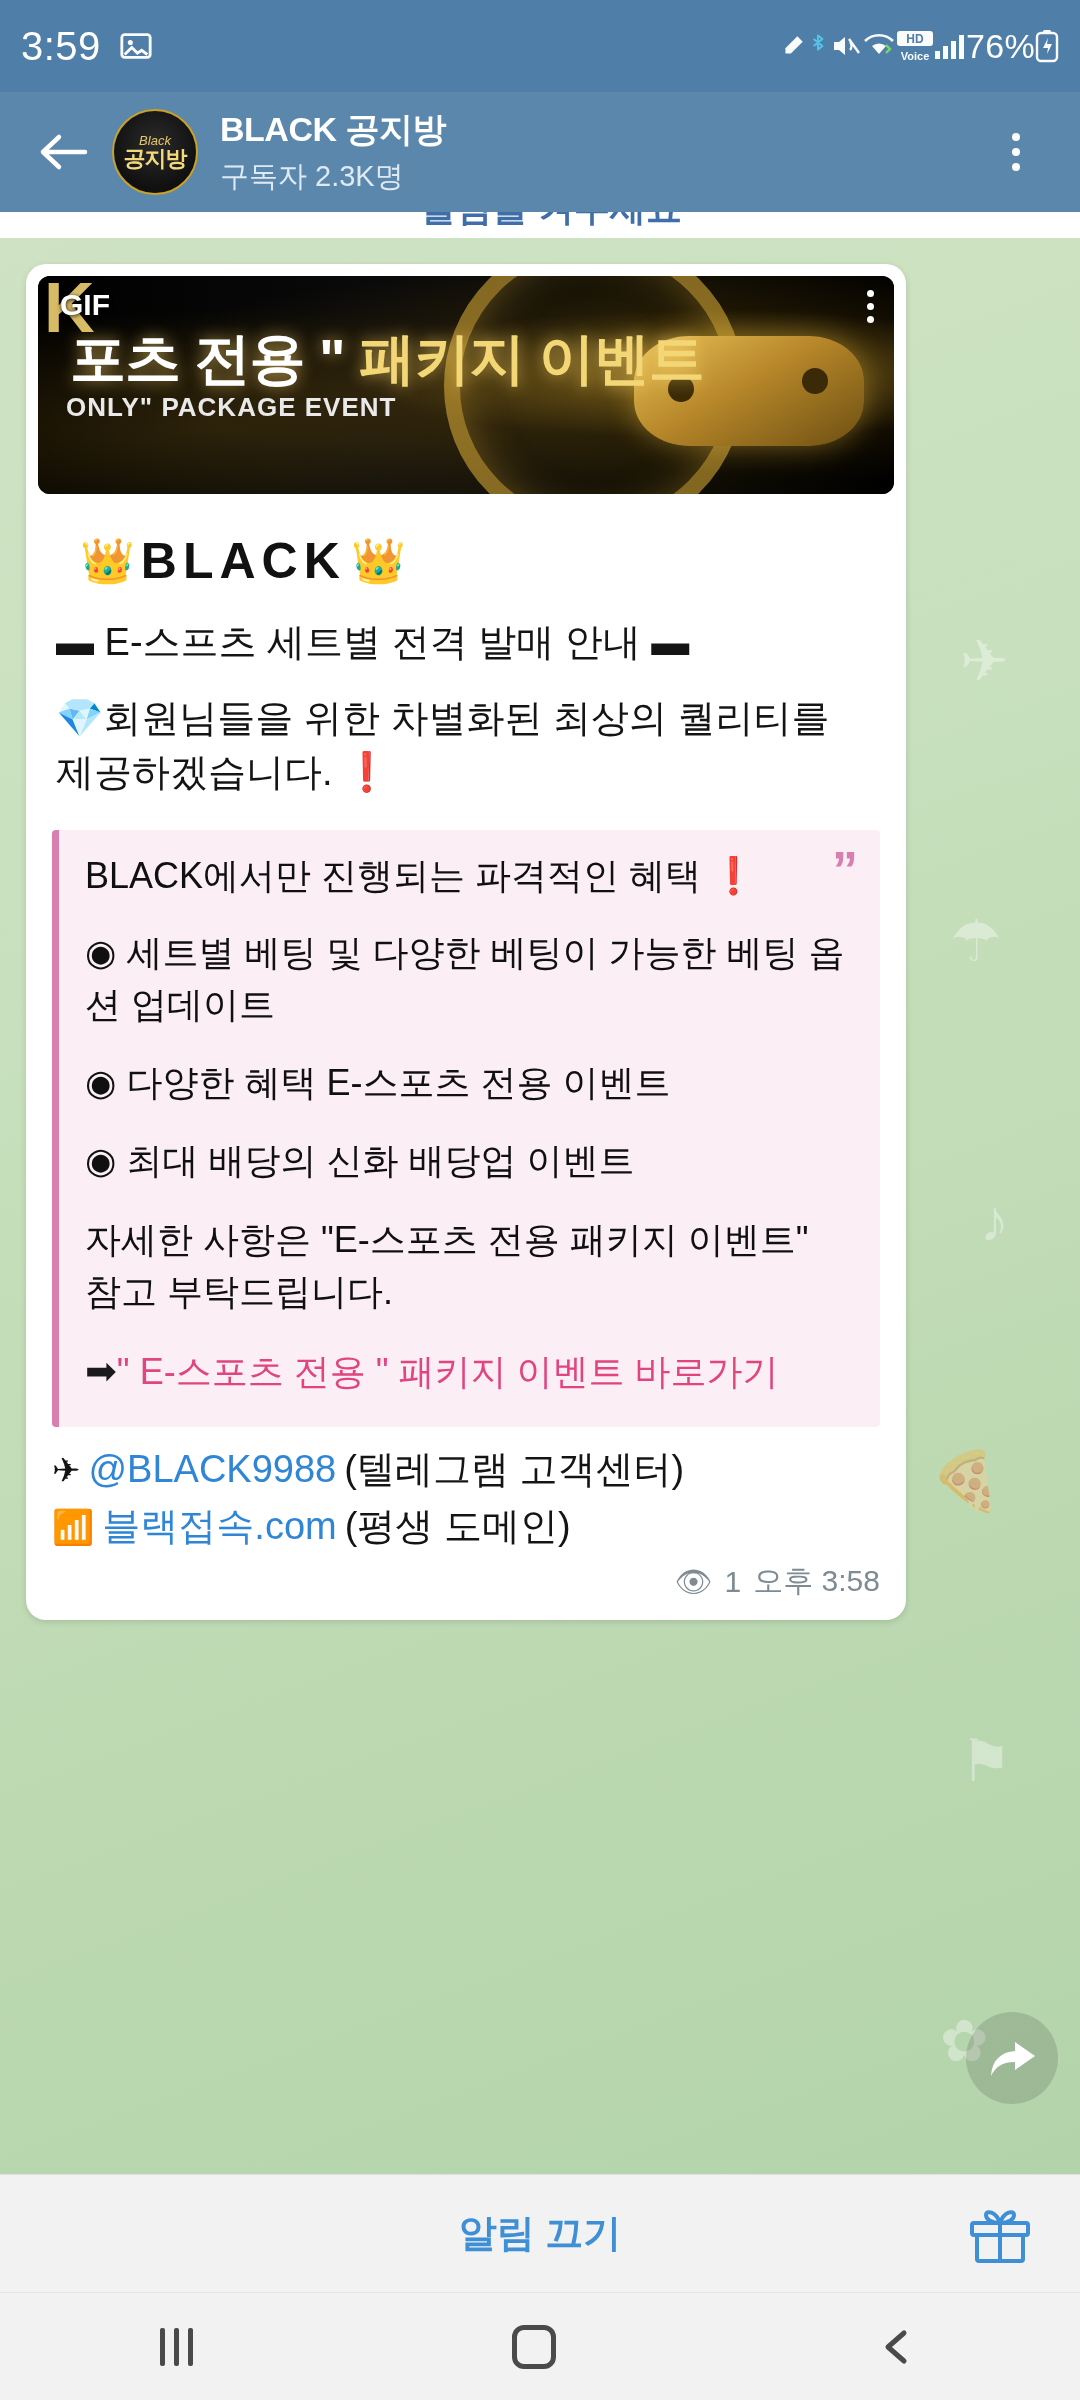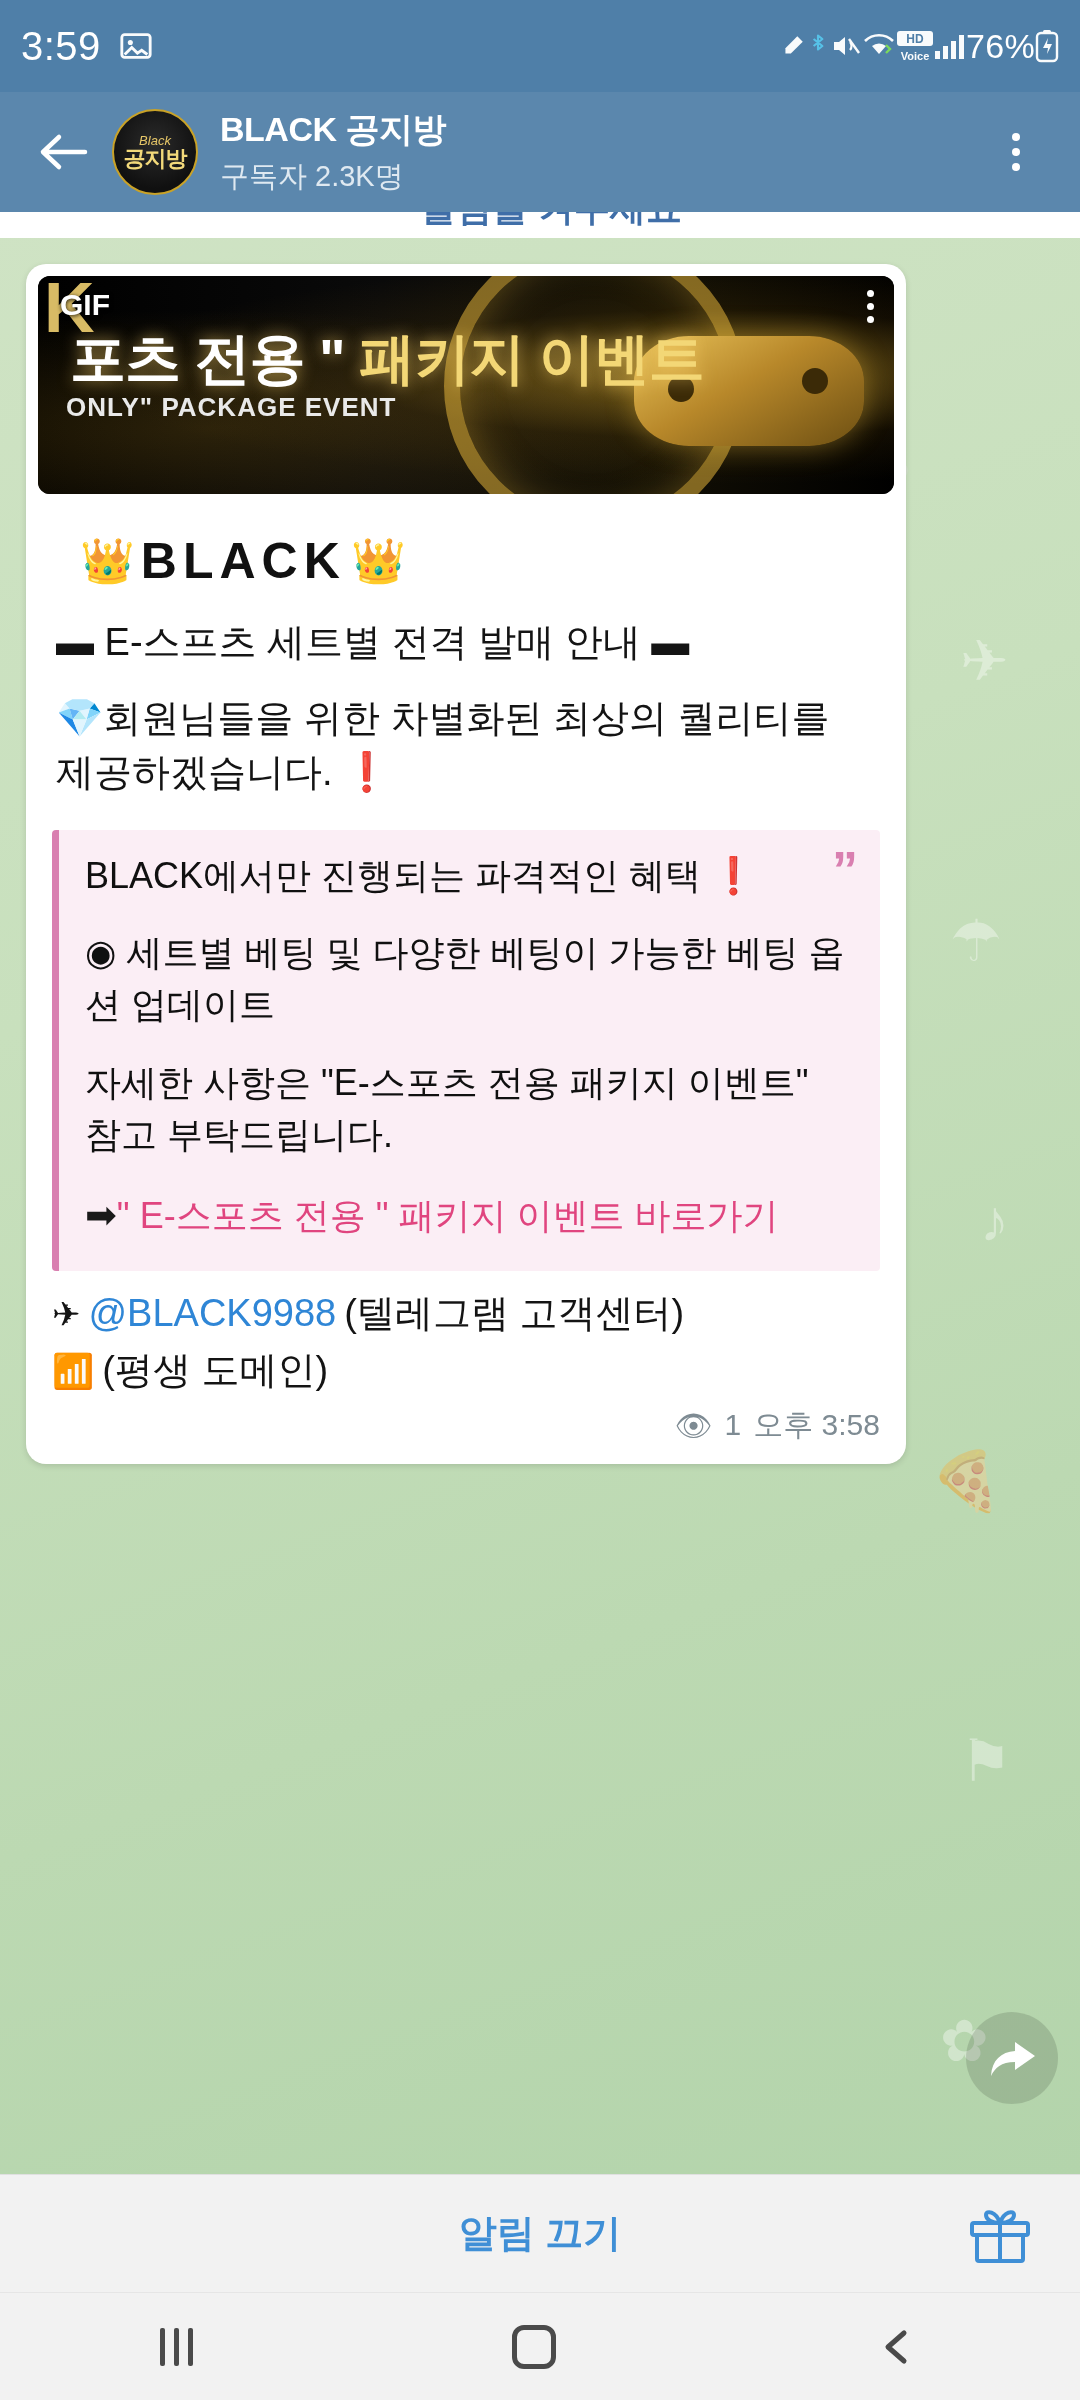--- a/index.html
+++ b/index.html
@@ -398,35 +398,38 @@
         <div class="line-std">▬ E-스프츠 세트별 전격 발매 안내 ▬</div>
 
         <div class="line-std">
           <span>💎</span><span>회원님들을 위한 차별화된 최상의 퀄리티를 제공하겠습니다. ❗</span>
         </div>
 
         <div class="quote">
           <div class="quote-mark">”</div>
           <div class="q-head">BLACK에서만 진행되는 파격적인 혜택 ❗</div>
           <div class="q-item">◉ 세트별 베팅 및 다양한 베팅이 가능한 베팅 옵션 업데이트</div>
+          <div class="q-item">◉ 다양한 혜택 E-스포츠 전용 이벤트</div>
+          <div class="q-item">◉ 최대 배당의 신화 배당업 이벤트</div>
           <div class="q-tail">자세한 사항은 "E-스포츠 전용 패키지 이벤트" 참고 부탁드립니다.</div>
           <div class="q-link">
             <span class="arrow">➡</span><span>" E-스포츠 전용 " 패키지 이벤트 바로가기</span>
           </div>
         </div>
       </div>
 
       <div class="footer-lines">
         <div class="f-line">
           <span class="f-ic">✈</span>
           <span class="f-link">@BLACK9988</span>
           <span>(텔레그램 고객센터)</span>
         </div>
         <div class="f-line">
           <span class="f-ic">📶</span>
+          <span class="f-link">블랙접속.com</span>
           <span>(평생 도메인)</span>
         </div>
       </div>
 
       <div class="meta">
         <span class="eye">👁</span>
         <span>1</span>
         <span>오후 3:58</span>
       </div>
     </div>

